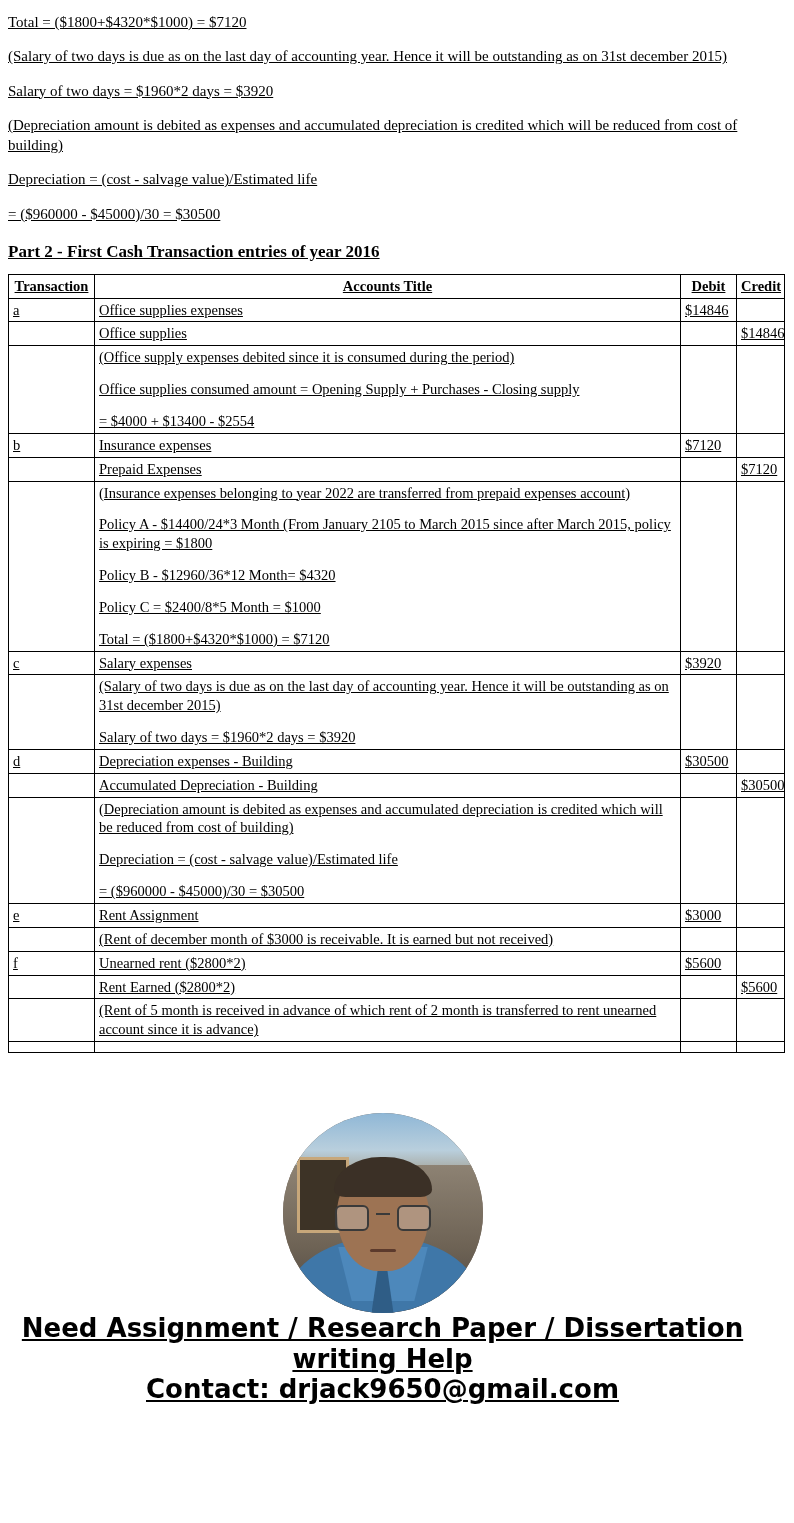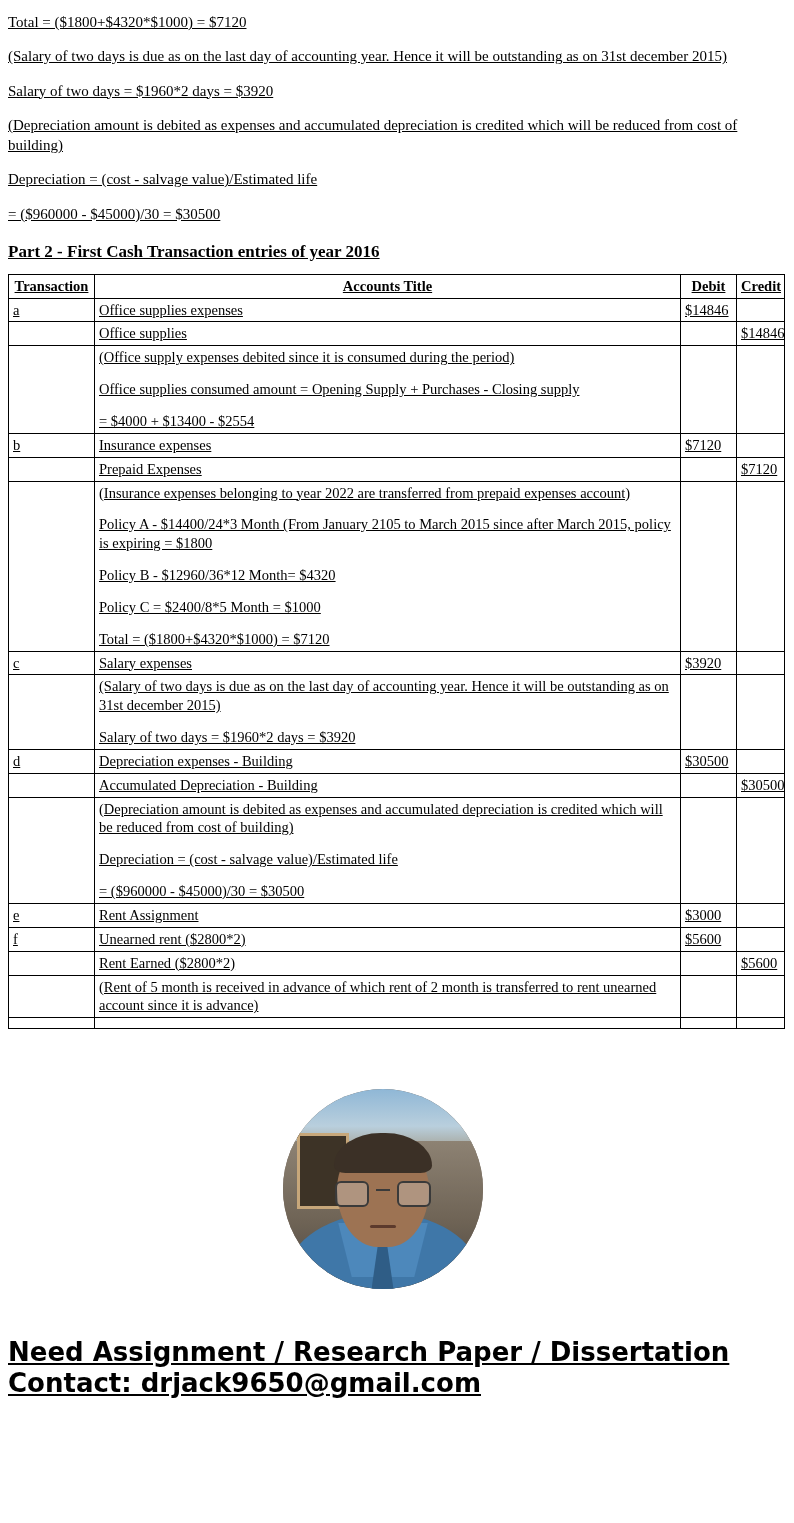--- a/index.html
+++ b/index.html
@@ -160,22 +160,21 @@
   }
   .portrait .mouth {
     position: absolute;
     top: 136px; left: 50%;
     transform: translateX(-50%);
     width: 26px; height: 3px;
     background: #5c3a2c;
     border-radius: 2px;
   }
   .footer {
-    margin-top: 48px;
-    text-align: left;
+    text-align: center;
     font-family: "DejaVu Sans", "Liberation Sans", sans-serif;
     font-weight: bold;
     font-size: 26px;
     line-height: 1.18;
     padding-bottom: 16px;
   }
   .footer .line2 { white-space: nowrap; }
 </style>
 </head>
 <body>
@@ -294,20 +293,28 @@
           <p>= ($960000 - $45000)/30 = $30500</p>
         </td>
         <td></td>
         <td></td>
       </tr>
 
       <tr>
         <td>e</td>
         <td>Rent Assignment</td>
         <td>$3000</td>
+        <td></td>
+      </tr>
+      <tr>
+        <td></td>
+        <td class="cell-note">
+          <p>(Rent of december month of $3000 is receivable. It is earned but not received)</p>
+        </td>
+        <td></td>
         <td></td>
       </tr>
 
       <tr>
         <td>f</td>
         <td>Unearned rent ($2800*2)</td>
         <td>$5600</td>
         <td></td>
       </tr>
       <tr>
@@ -348,16 +355,17 @@
       <div class="hair"></div>
       <div class="glass-l"></div>
       <div class="glass-r"></div>
       <div class="bridge"></div>
       <div class="mouth"></div>
     </div>
   </div>
 
   <div class="footer">
     <div>Need Assignment / Research Paper / Dissertation</div>
+    <div class="line2">writing Help</div>
     <div>Contact: drjack9650@gmail.com</div>
   </div>
 
 </div>
 
 </body></html>

